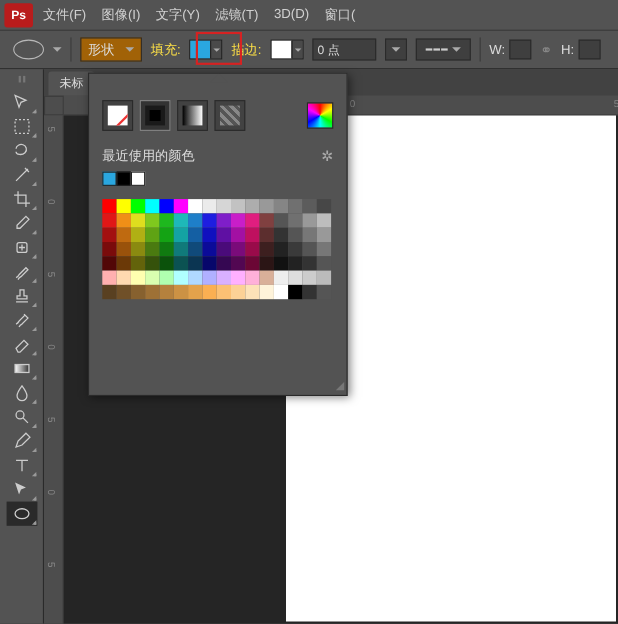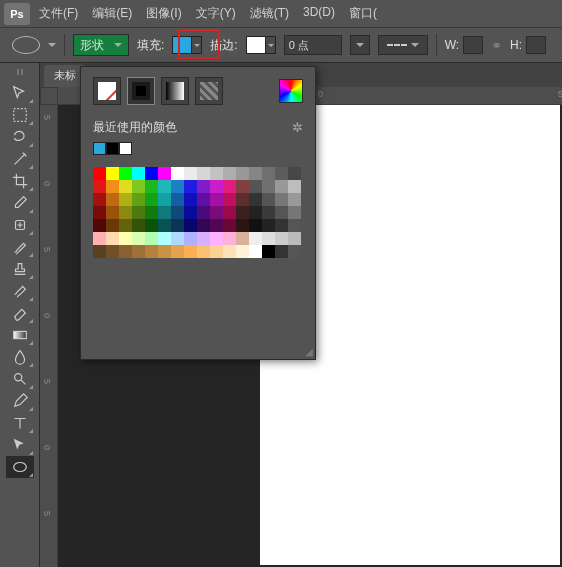--- a/index.html
+++ b/index.html
@@ -1,26 +1,26 @@
 <!DOCTYPE html>
 <html><head>
 <meta charset="utf-8">
 <style>
 *{margin:0;padding:0;box-sizing:border-box;font-family:"Microsoft YaHei",sans-serif;user-select:none}
 body{background:#535353;width:562px;height:567px;overflow:hidden;position:relative}
 .menubar{height:27px;background:#535353;display:flex;align-items:center;padding-left:4px;gap:2px}
-.ps-logo{width:26px;height:22px;background:#737373;border-radius:3px;color:#fff;font-size:11px;font-weight:bold;display:flex;align-items:center;justify-content:center}
+.ps-logo{width:26px;height:22px;background:#b91c1c;border-radius:3px;color:#fff;font-size:11px;font-weight:bold;display:flex;align-items:center;justify-content:center}
 .menu-item{color:#d0d0d0;font-size:12px;padding:4px 7px;cursor:pointer}
 .optbar{height:36px;background:#535353;border-top:1px solid #3a3a3a;border-bottom:1px solid #282828;display:flex;align-items:center;padding-left:12px;gap:8px}
 .ellipse-icon{width:28px;height:18px;border:1.5px solid #b8b8b8;border-radius:50%}
 .drop{width:8px;height:8px;display:inline-block;position:relative}
 .drop::after{content:"";position:absolute;border:4px solid transparent;border-top:4px solid #aaa;top:2px;left:0}
-.shape-sel{width:56px;height:22px;background:#15803d;border:1px solid #2a2a2a;display:flex;align-items:center;padding:0 6px;justify-content:space-between}
+.shape-sel{width:56px;height:22px;background:#a16207;border:1px solid #2a2a2a;display:flex;align-items:center;padding:0 6px;justify-content:space-between}
 .shape-sel span{color:#ddd;font-size:12px}
-.lbl{color:#e5e5e5;font-size:12px}
+.lbl{color:#fde047;font-size:12px}
 .swatch-btn{width:30px;height:18px;border:1px solid #222;display:flex;align-items:center;position:relative}
 .swatch-btn .sw{flex:1;height:100%}
 .swatch-btn .dd{width:10px;background:#4a4a4a;height:100%;border-left:1px solid #222;position:relative}
 .swatch-btn .dd::after{content:"";position:absolute;border:3px solid transparent;border-top:3px solid #aaa;top:7px;left:2px}
 .fill-highlight{position:absolute;border:2px solid #d62222;width:42px;height:30px;left:178px;top:29px;pointer-events:none}
 .pt-input{width:58px;height:20px;background:#3f3f3f;border:1px solid #2a2a2a;color:#ddd;font-size:11px;padding:0 4px;display:flex;align-items:center;justify-content:space-between}
 .dash-btn{width:50px;height:20px;background:#3f3f3f;border:1px solid #2a2a2a;display:flex;align-items:center;justify-content:center;gap:1px}
 .dash-btn .dash{width:6px;height:2px;background:#ccc}
 .wh{color:#ddd;font-size:12px;display:flex;align-items:center;gap:4px}
 .wh-input{width:20px;height:18px;background:#3f3f3f;border:1px solid #2a2a2a}
@@ -35,21 +35,21 @@
 .ruler-v .tick{position:absolute;left:2px;writing-mode:vertical-lr}
 .toolbar{width:40px;background:#535353;border-right:1px solid #2a2a2a;padding-top:6px;display:flex;flex-direction:column;align-items:center;gap:1px;position:absolute;left:0;top:63px;bottom:0;z-index:5}
 .toolbar .grip{width:26px;height:8px;display:flex;justify-content:center;gap:2px;margin-bottom:4px}
 .toolbar .grip span{width:2px;height:6px;background:#777}
 .tool{width:28px;height:22px;display:flex;align-items:center;justify-content:center;position:relative;cursor:pointer;color:#ccc}
 .tool svg{width:18px;height:18px;stroke:#ccc;fill:none;stroke-width:1.3}
 .tool.sel{background:#2a2a2a}
 .tool .tri{position:absolute;right:1px;bottom:1px;border:2px solid transparent;border-right:2px solid #999;border-bottom:2px solid #999;width:0;height:0}
 .canvas-area{position:absolute;left:58px;top:105px;right:0;bottom:0;background:#252525}
 .doc{position:absolute;left:202px;top:0;width:300px;height:460px;background:#fff}
-.color-panel{position:absolute;left:80px;top:66px;width:236px;height:294px;background:#535353;border:1px solid #2a2a2a;box-shadow:2px 2px 8px rgba(0,0,0,.5);z-index:20;padding:10px 12px}
+.color-panel{position:absolute;left:80px;top:66px;width:236px;height:294px;background:#535353;border:1px solid #2a2a2a;box-shadow:2px 2px 8px rgba(0,0,0,.5);z-index:20;padding:24px 12px}
 .color-panel::before{content:"";position:absolute;top:-8px;left:110px;border:8px solid transparent;border-bottom:8px solid #535353}
 .mode-row{display:flex;gap:6px;align-items:center}
 .mode-box{width:28px;height:28px;border:1px solid #2a2a2a;background:#424242;display:flex;align-items:center;justify-content:center;position:relative}
 .mode-box.sel{border:1px solid #888;background:#333}
 .mode-none{background:#fff;position:relative;overflow:hidden}
 .mode-none::after{content:"";position:absolute;width:40px;height:2px;background:#e33;transform:rotate(-45deg);top:12px;left:-6px}
 .mode-solid{background:#1a1a1a}
 .mode-solid::after{content:"";position:absolute;inset:4px;background:#000}
 .mode-grad{background:linear-gradient(to right,#000,#fff)}
 .mode-pat{background:repeating-linear-gradient(45deg,#888 0 3px,#555 3px 6px)}
@@ -64,21 +64,20 @@
 .resize{position:absolute;right:2px;bottom:2px;color:#777;font-size:10px}
 .sq-drop{width:20px;height:20px;background:#3f3f3f;border:1px solid #2a2a2a;display:flex;align-items:center;justify-content:center}
 </style>
 </head>
 <body>
 
 <div class="menubar">
   <div class="ps-logo">Ps</div>
   <div id="menu-host" style="display: flex;">
       <div class="menu-item">文件(F)</div>
-      <div class="menu-item">编辑(E)</div>
       <div class="menu-item">图像(I)</div>
       <div class="menu-item">文字(Y)</div>
       <div class="menu-item">滤镜(T)</div>
       <div class="menu-item">3D(D)</div>
       <div class="menu-item">窗口(</div>
     </div>
 </div>
 
 <div class="optbar">
   <div class="ellipse-icon"></div>

